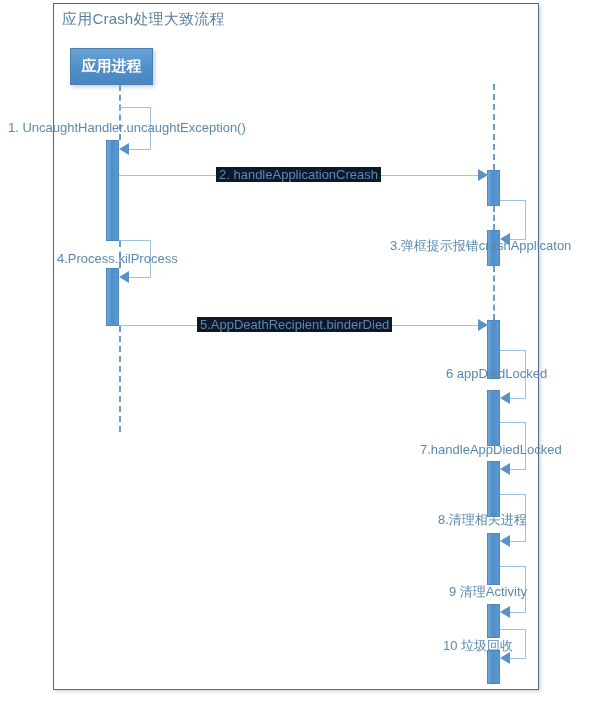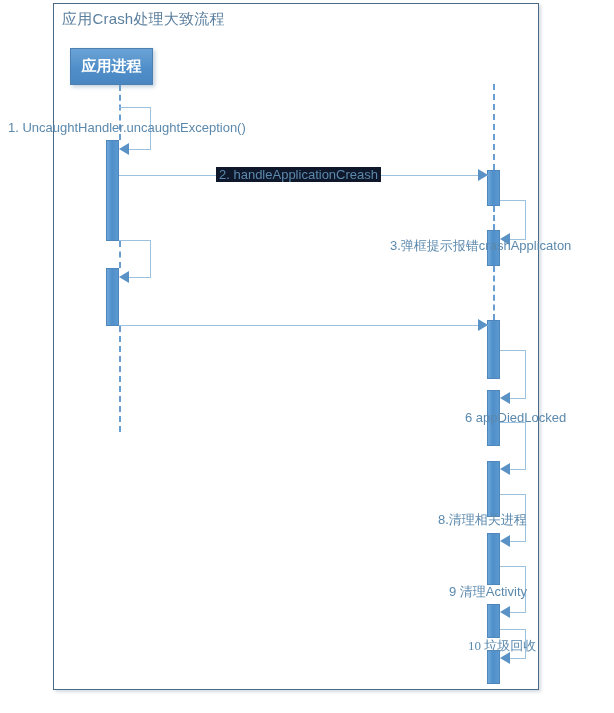--- a/index.html
+++ b/index.html
@@ -153,46 +153,49 @@
   <div class="msg-line" style="left:500px; top:200px; width:26px;"></div>
   <div class="msg-vert" style="left:525px; top:200px; height:39px;"></div>
   <div class="msg-line" style="left:510px; top:239px; width:16px;"></div>
   <div class="arrow-left" style="left:500px; top:233px;"></div>
   <div class="msg-label nobg" style="left:387px; top:226px;margin-top:12px;">3.弹框提示报错crashApplicaton</div>
 
   <div class="msg-line" style="left:119px; top:240px; width:32px;"></div>
   <div class="msg-vert" style="left:150px; top:240px; height:37px;"></div>
   <div class="msg-line" style="left:129px; top:277px; width:22px;"></div>
   <div class="arrow-left" style="left:119px; top:271px;"></div>
+  <div class="msg-label nobg" style="left:54px; top:251px;">4.Process.kilProcess</div>
 
   <div class="msg-line" style="left:119px; top:325px; width:369px;"></div>
   <div class="arrow-right" style="left:478px; top:319px;"></div>
+  <div class="msg-label" style="left:197px; top:317px;">5.AppDeathRecipient.binderDied</div>
 
   <div class="msg-line" style="left:500px; top:350px; width:26px;"></div>
   <div class="msg-vert" style="left:525px; top:350px; height:48px;"></div>
   <div class="msg-line" style="left:510px; top:398px; width:16px;"></div>
   <div class="arrow-left" style="left:500px; top:392px;"></div>
-  <div class="msg-label nobg" style="left:462px; top:366px;margin-top:44px;">6 appDiedLocked</div>
+  <div class="msg-label nobg" style="left:443px; top:366px;">6 appDiedLocked</div>
 
   <div class="msg-line" style="left:500px; top:422px; width:26px;"></div>
   <div class="msg-vert" style="left:525px; top:422px; height:47px;"></div>
   <div class="msg-line" style="left:510px; top:469px; width:16px;"></div>
   <div class="arrow-left" style="left:500px; top:463px;"></div>
+  <div class="msg-label nobg" style="left:417px; top:442px;">7.handleAppDiedLocked</div>
 
   <div class="msg-line" style="left:500px; top:494px; width:26px;"></div>
   <div class="msg-vert" style="left:525px; top:494px; height:47px;"></div>
   <div class="msg-line" style="left:510px; top:541px; width:16px;"></div>
   <div class="arrow-left" style="left:500px; top:535px;"></div>
   <div class="msg-label nobg" style="left:435px; top:512px;">8.清理相关进程</div>
 
   <div class="msg-line" style="left:500px; top:566px; width:26px;"></div>
   <div class="msg-vert" style="left:525px; top:566px; height:46px;"></div>
   <div class="msg-line" style="left:510px; top:612px; width:16px;"></div>
   <div class="arrow-left" style="left:500px; top:606px;"></div>
   <div class="msg-label nobg" style="left:446px; top:584px;">9 清理Activity</div>
 
   <div class="msg-line" style="left:500px; top:629px; width:26px;"></div>
   <div class="msg-vert" style="left:525px; top:629px; height:29px;"></div>
   <div class="msg-line" style="left:510px; top:658px; width:16px;"></div>
   <div class="arrow-left" style="left:500px; top:652px;"></div>
-  <div class="msg-label nobg" style="left:465px; top:638px;font-family:Liberation Serif, serif;">10 垃圾回收</div>
+  <div class="msg-label nobg" style="left:440px; top:638px;">10 垃圾回收</div>
 
 </div>
 
 </body></html>

